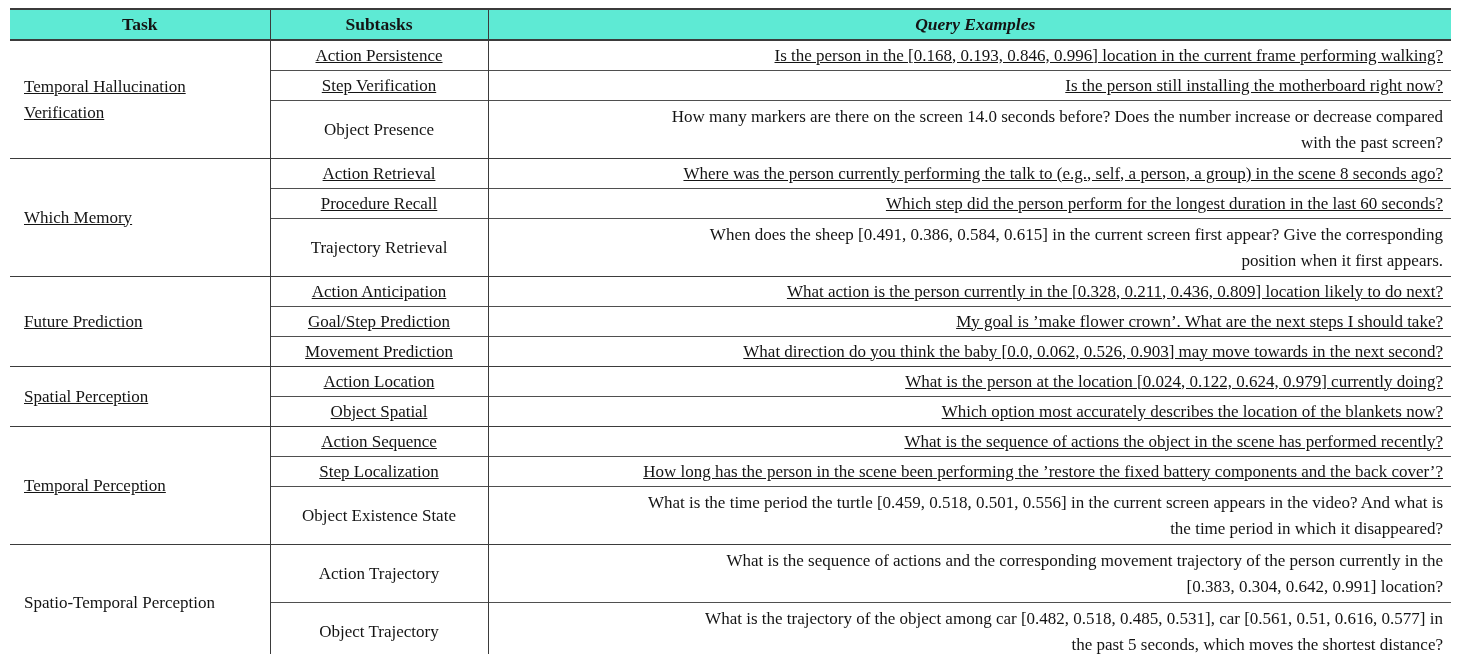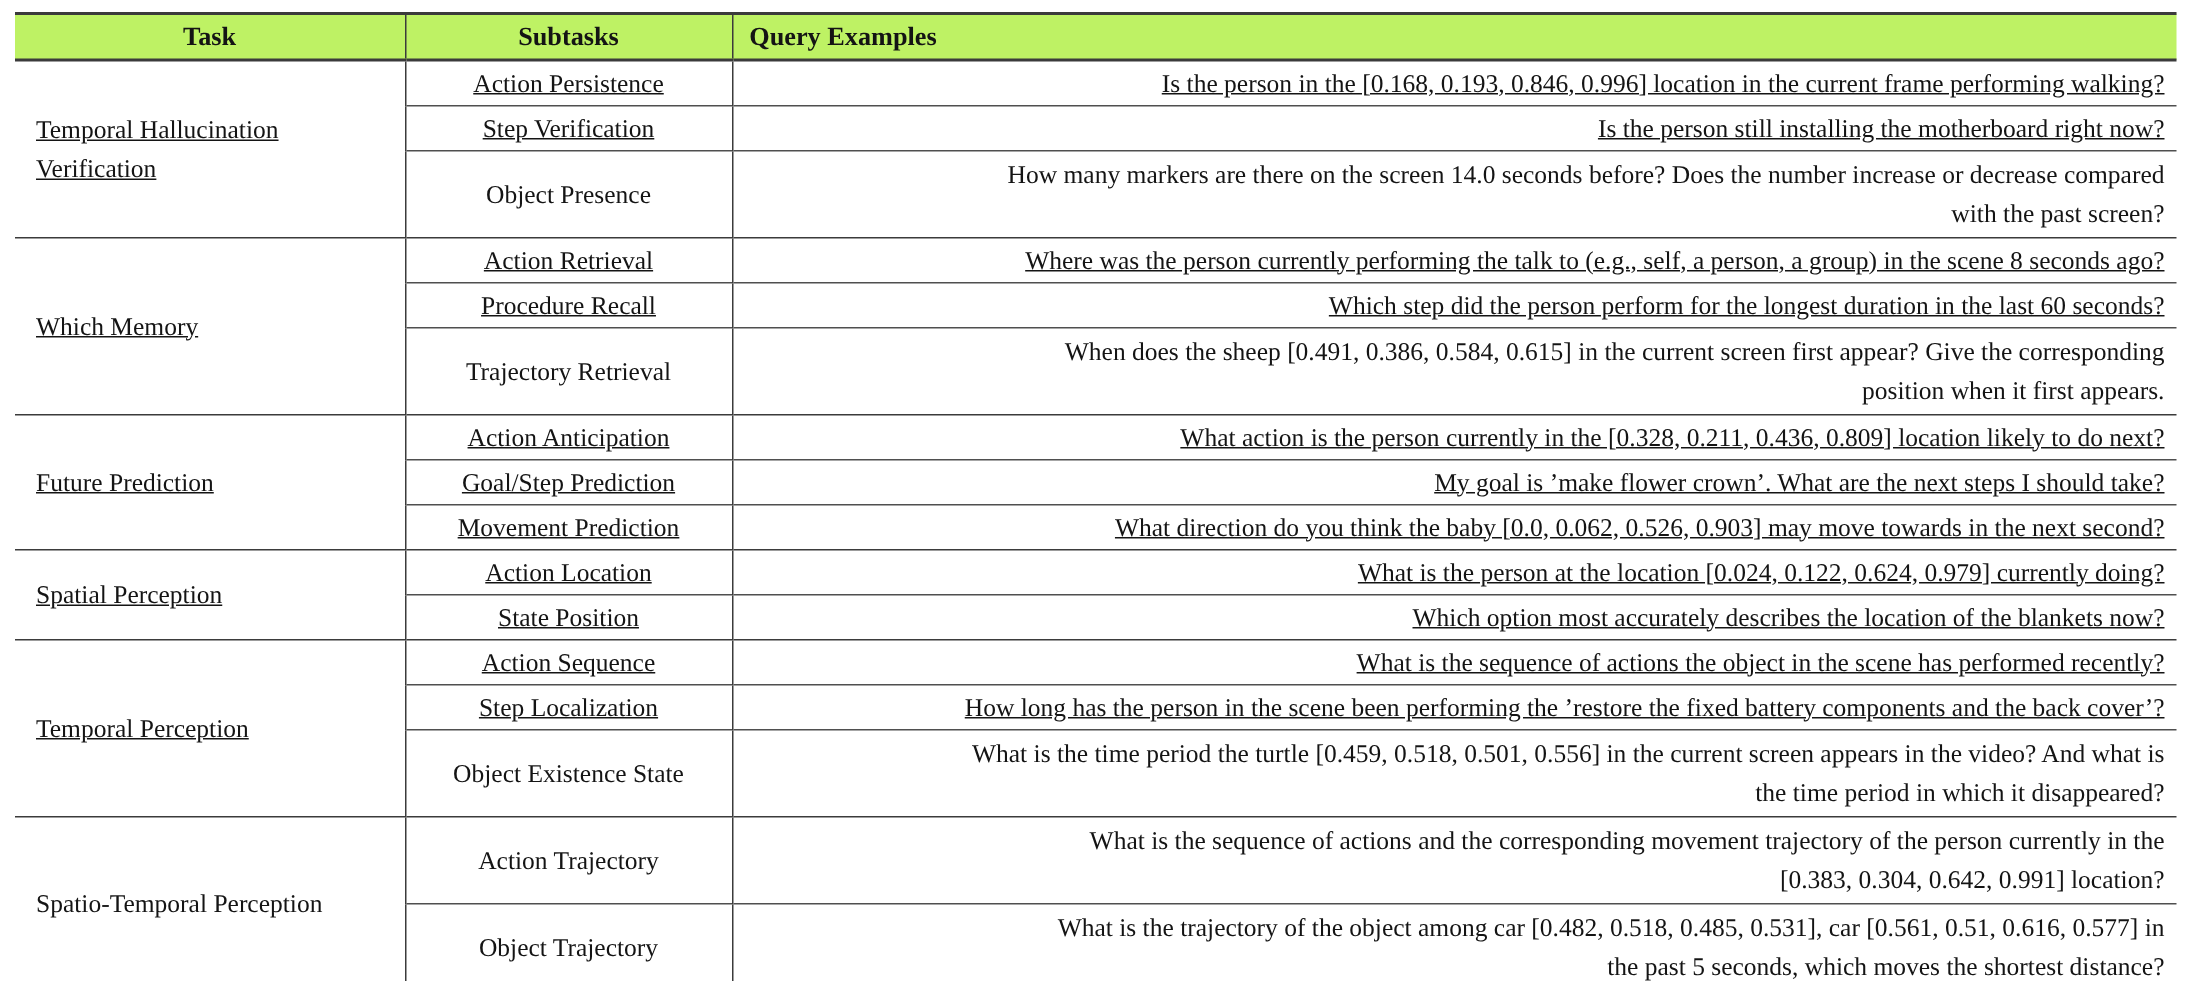--- a/index.html
+++ b/index.html
@@ -24,31 +24,31 @@
     width: 1441px;
     border-top: 2.5px solid #3b3b3b;
     border-bottom: 2.5px solid #3b3b3b;
     font-size: 17px;
   }
   col.c-task { width: 260px; }
   col.c-sub  { width: 218px; }
   col.c-query{ width: 963px; }
 
   th {
-    background: #bef264;
+    background: #5eead4;
     font-weight: bold;
     font-size: 17.5px;
     height: 29px;
     border-bottom: 2.2px solid #3b3b3b;
     padding: 0;
     vertical-align: middle;
   }
   th.col-task { text-align: center; }
   th.col-sub  { text-align: center; border-left: 1.4px solid #3b3b3b; }
-  th.col-query{ text-align: left; padding-left: 11px; border-left: 1.4px solid #3b3b3b; }
+  th.col-query{ text-align: center; padding-left: 11px; border-left: 1.4px solid #3b3b3b; font-style: italic; }
 
   td {
     vertical-align: middle;
     padding: 0;
     line-height: 26px;
   }
   td.task-cell {
     text-align: left;
     padding: 0 14px;
   }
@@ -128,21 +128,21 @@
         <tr class="h-s row-cont">
           <td class="subtask-cell">Movement Prediction</td>
           <td class="query-cell">What direction do you think the baby [0.0, 0.062, 0.526, 0.903] may move towards in the next second?</td>
         </tr>
         <tr class="h-s group-first">
           <td class="task-cell" rowspan="2">Spatial Perception</td>
           <td class="subtask-cell">Action Location</td>
           <td class="query-cell">What is the person at the location [0.024, 0.122, 0.624, 0.979] currently doing?</td>
         </tr>
         <tr class="h-s row-cont">
-          <td class="subtask-cell">State Position</td>
+          <td class="subtask-cell">Object Spatial</td>
           <td class="query-cell">Which option most accurately describes the location of the blankets now?</td>
         </tr>
         <tr class="h-s group-first">
           <td class="task-cell" rowspan="3">Temporal Perception</td>
           <td class="subtask-cell">Action Sequence</td>
           <td class="query-cell">What is the sequence of actions the object in the scene has performed recently?</td>
         </tr>
         <tr class="h-s row-cont">
           <td class="subtask-cell">Step Localization</td>
           <td class="query-cell">How long has the person in the scene been performing the ’restore the fixed battery components and the back cover’?</td>

